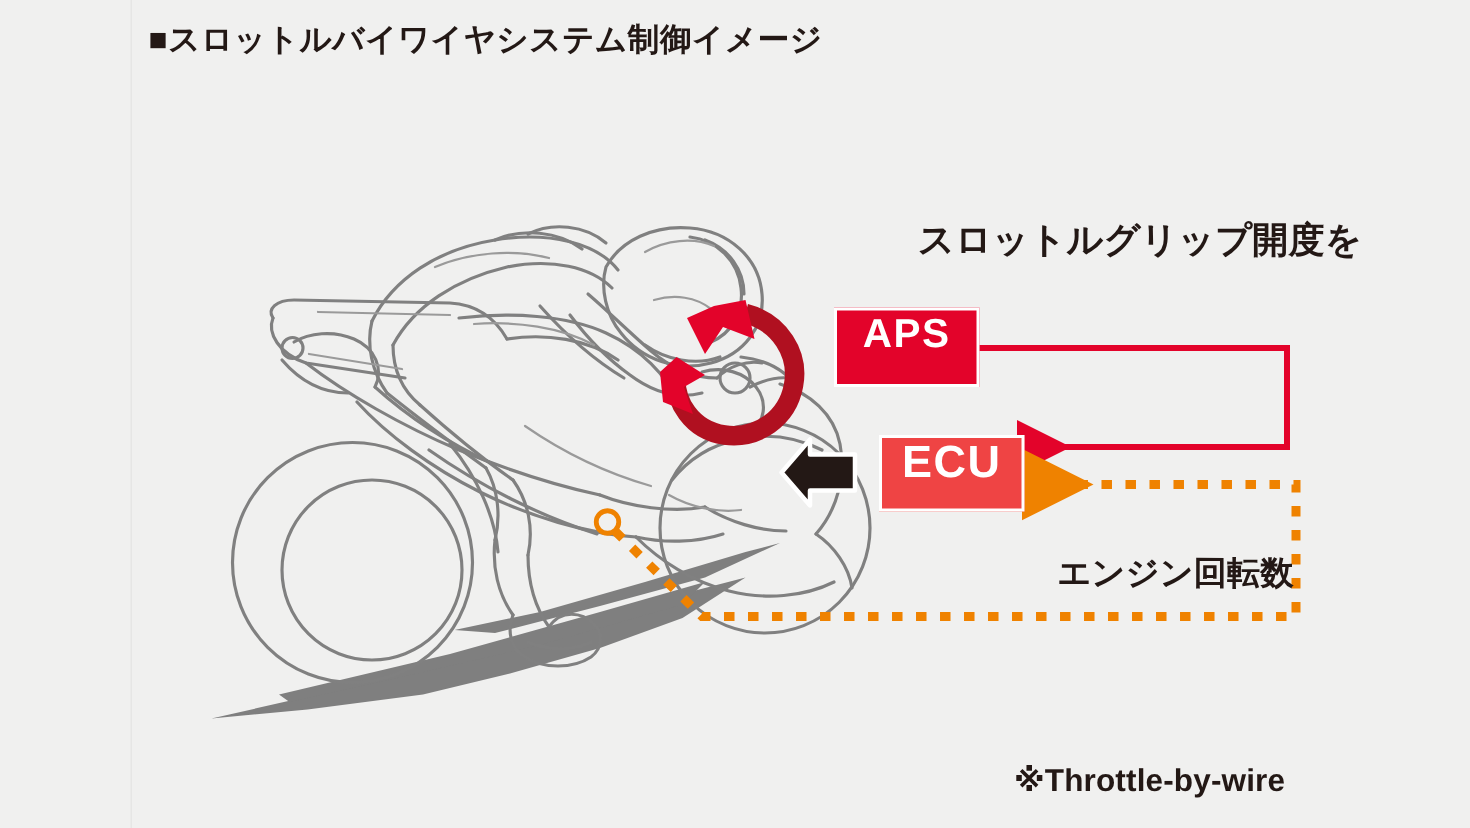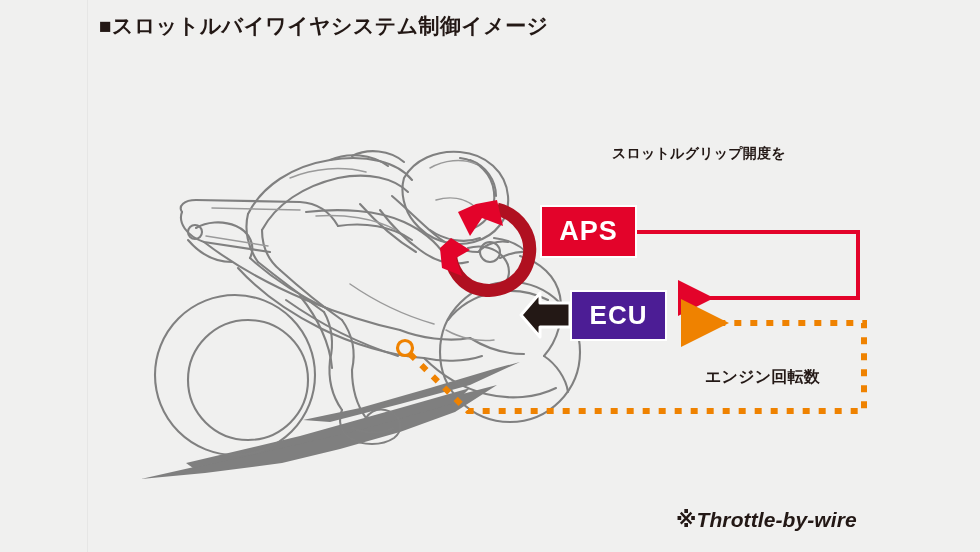--- a/index.html
+++ b/index.html
@@ -36,56 +36,55 @@
     font-weight: 700;
     color: #231815;
     letter-spacing: 0.4px;
     white-space: nowrap;
   }
 
   
   #aps-callout {
     left: 612px;
     top: 144px;
-    font-size: 14px;
+    font-size: 24px;
     font-weight: 700;
     color: #231815;
     line-height: 1.42;
     letter-spacing: 0.2px;
     white-space: nowrap;
   }
   #rpm-label {
     left: 705px;
     top: 367px;
-    font-size: 16px;
+    font-size: 22px;
     font-weight: 700;
     color: #231815;
     letter-spacing: 0.2px;
     white-space: nowrap;
   }
   #footnote {
     left: 676px;
     top: 508px;
     font-size: 21px;
     font-weight: 700;
     color: #231815;
     letter-spacing: 0.1px;
     white-space: nowrap;
-    font-style: italic;
   }
 
   
   .node {
     display: flex;
-    align-items: center;
     justify-content: center;
     box-sizing: border-box;
     color: #ffffff;
     font-weight: 700;
     letter-spacing: 1px;
+    margin-left: 16px;
   }
   #node-aps {
     left: 540px;
     top: 205px;
     width: 97px;
     height: 53px;
     background: #e3032a;
     border: 2px solid #ffffff;
     font-size: 27px;
   }
@@ -101,23 +100,23 @@
   #node-tbw .sup {
     font-size: 13px;
     vertical-align: super;
     letter-spacing: 0;
   }
   #node-ecu {
     left: 570px;
     top: 290px;
     width: 97px;
     height: 51px;
-    background: #4c1d95;
+    background: #ef4444;
     border: 2px solid #ffffff;
-    font-size: 26px;
+    font-size: 30px;
   }
 </style>
 </head>
 <body>
 
 <div id="stage">
 
   <svg id="diagram-svg" viewBox="0 0 980 552">
 
     <defs>

